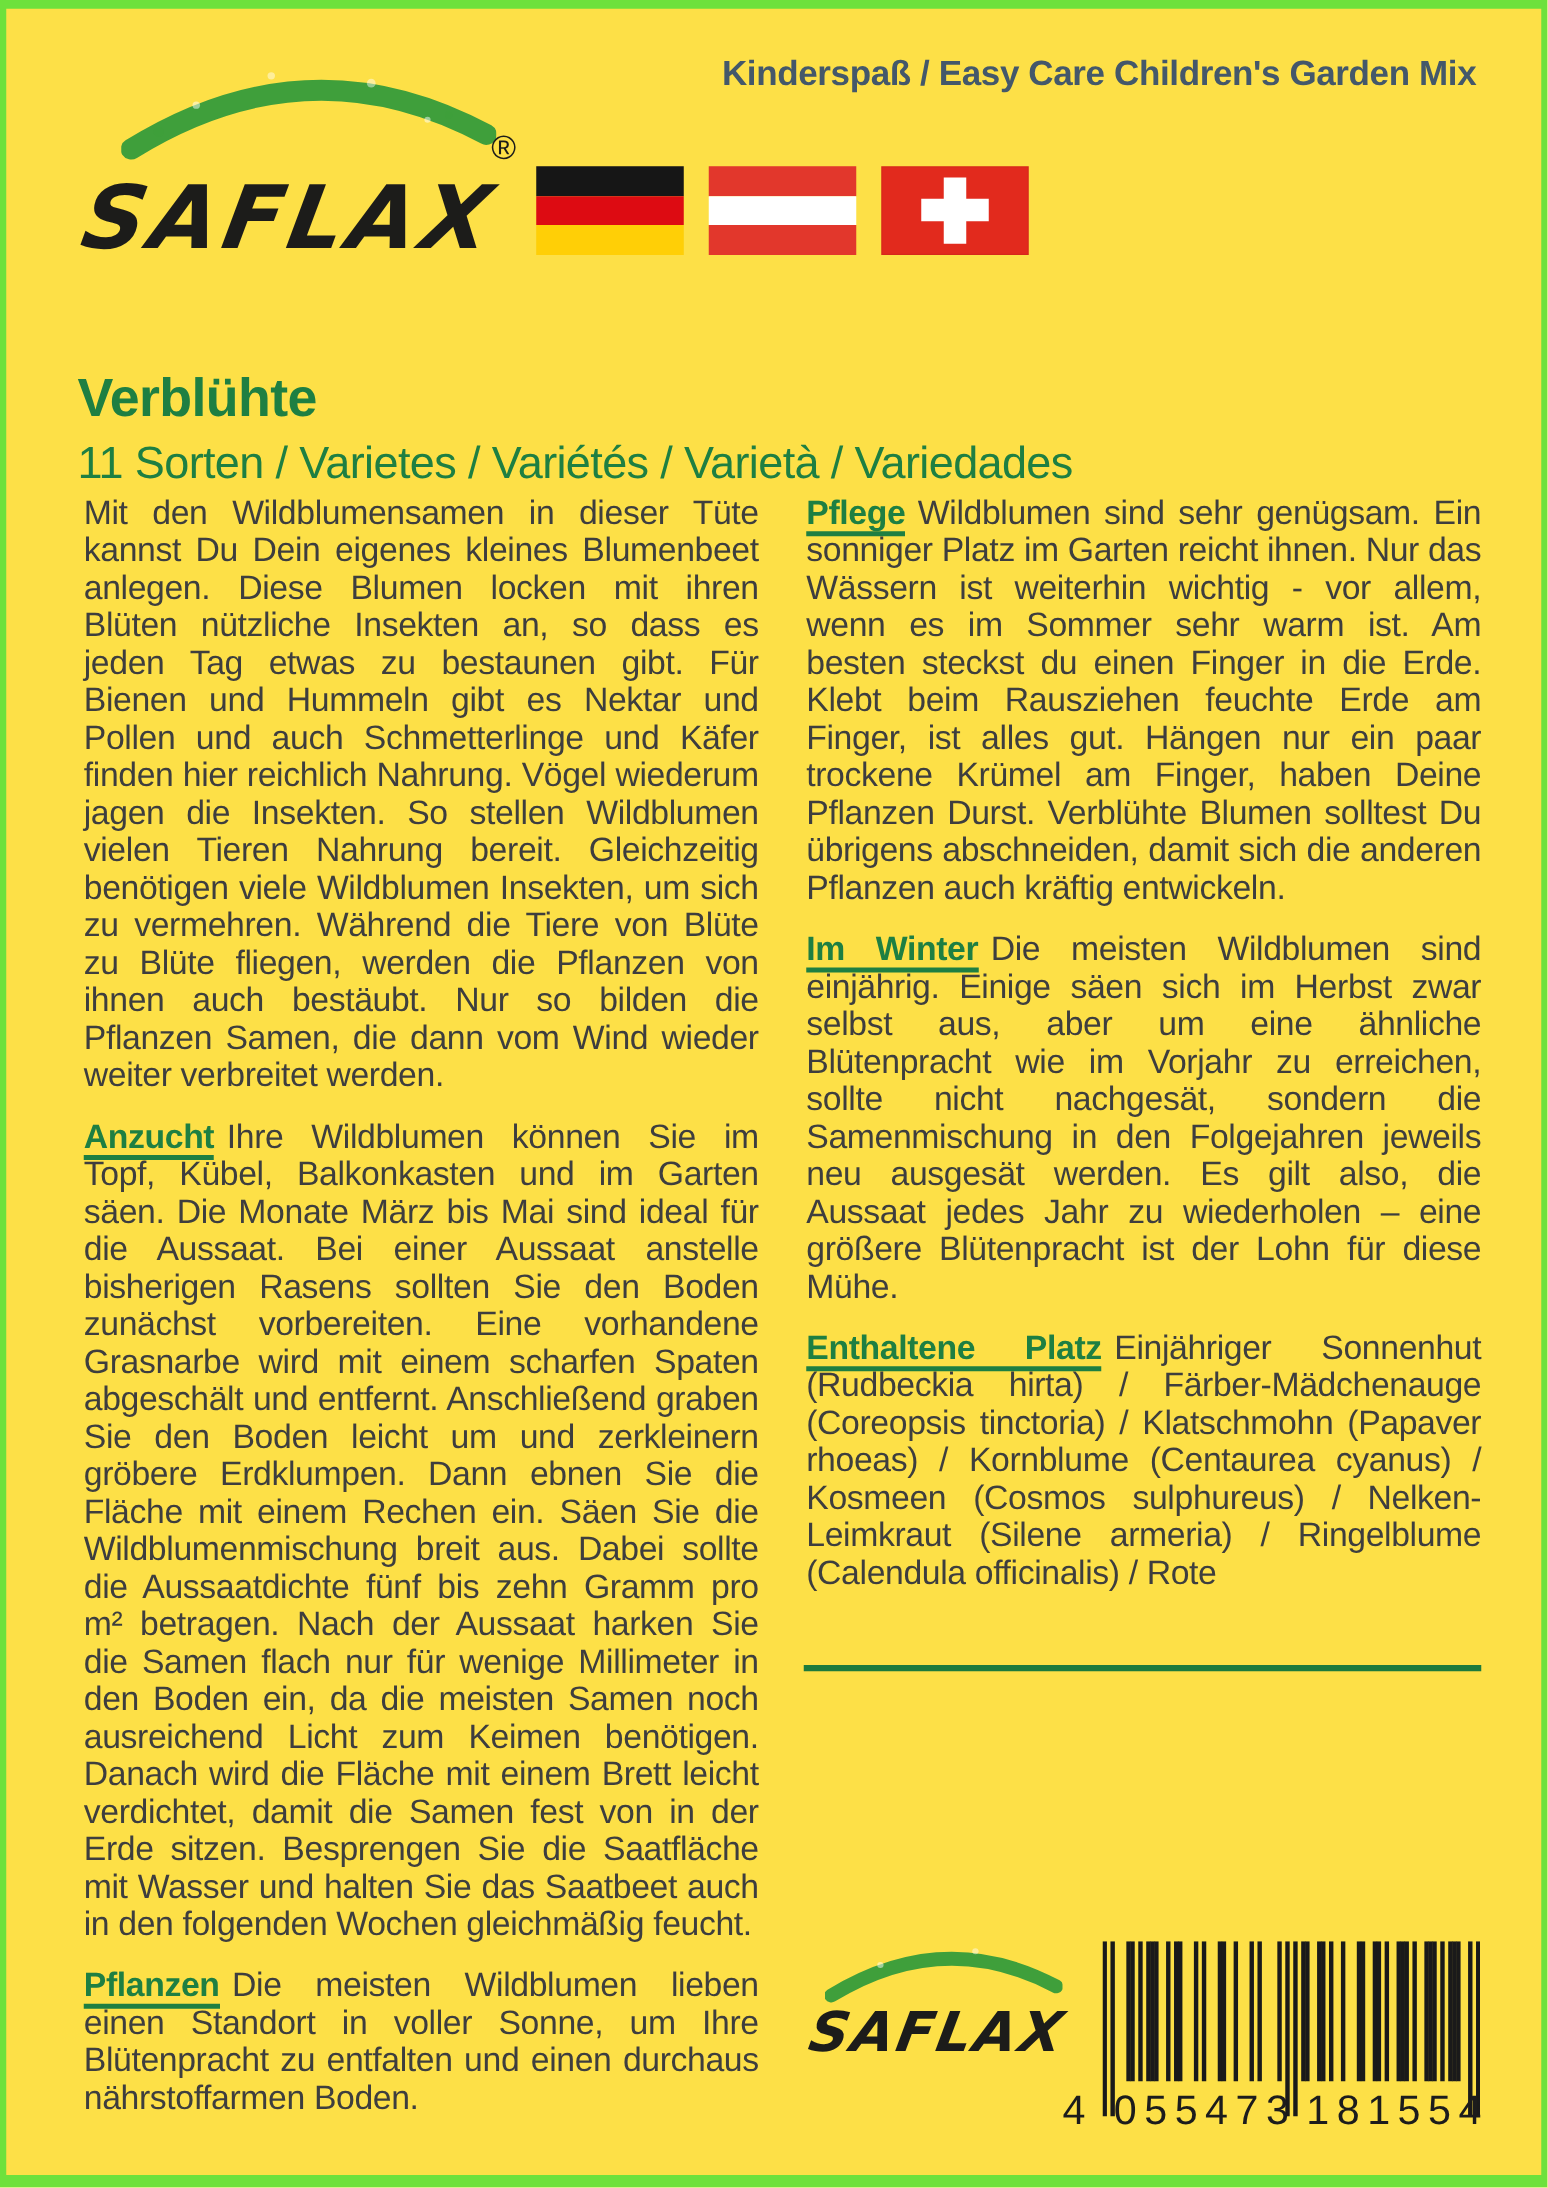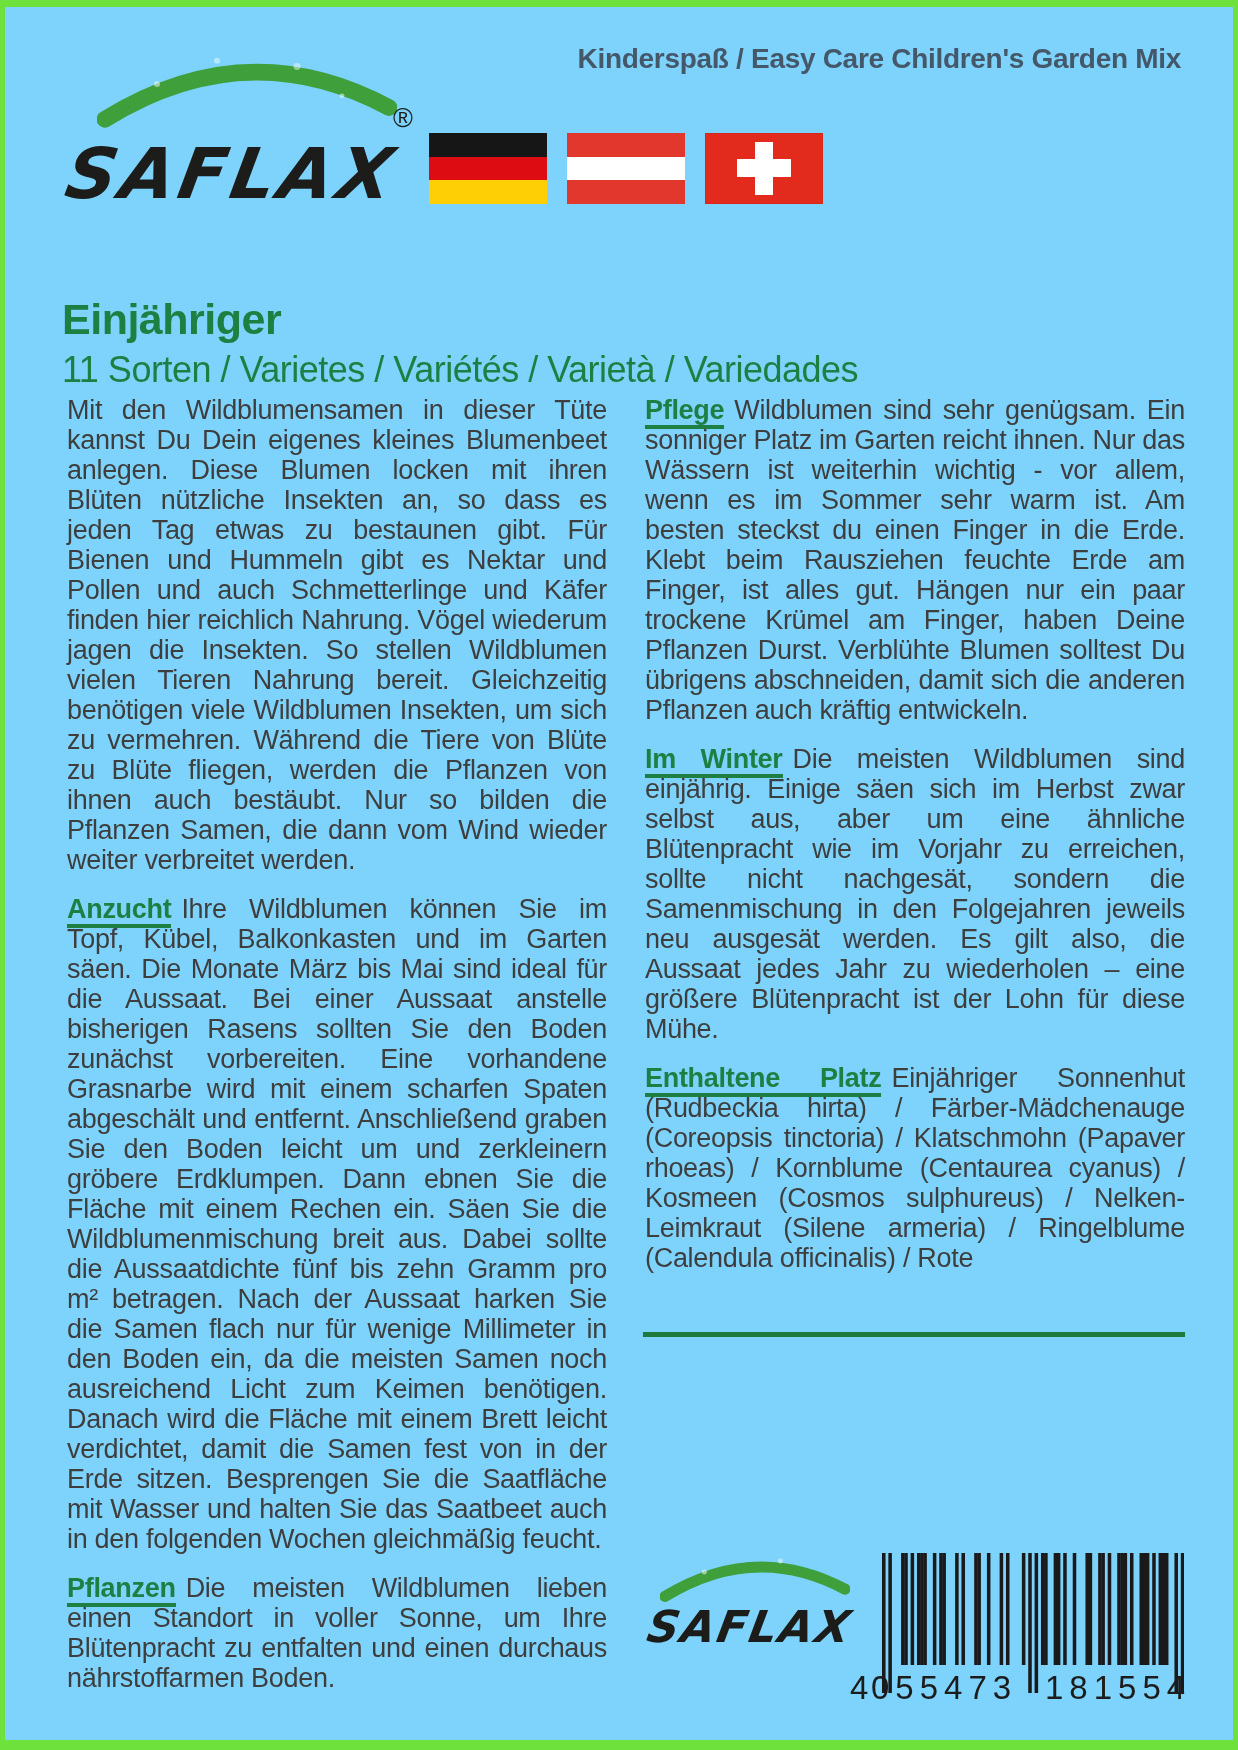--- a/index.html
+++ b/index.html
@@ -1,20 +1,20 @@
 <!DOCTYPE html>
 <html><head>
 <meta charset="utf-8">
 <style>
   html,body{margin:0;padding:0;background:#ffffff;}
   .page{
     position:relative;
     width:1238px;height:1750px;
     box-sizing:border-box;
-    background:#7dd3fc;
+    background:#fde047;
     border:5px solid #6ee13c;
     border-top-width:7px;
     border-bottom-width:10px;
     overflow:hidden;
     font-family:"Liberation Sans", sans-serif;
   }
   .hdr-right{
     position:absolute;top:36px;right:52px;
     font-size:28px;letter-spacing:-0.3px;
     color:#44586a;font-weight:600;
@@ -74,21 +74,21 @@
     position:absolute;left:643px;top:1594px;
     font-family:"DejaVu Sans", sans-serif;
     font-weight:700;font-style:italic;
     font-size:44px;letter-spacing:2px;
     transform:skewX(-10deg);
     color:#1c1c1a;
   }
   .barcode-svg{position:absolute;left:877px;top:1546px;}
   .bc-digit{position:absolute;top:1662px;font-size:33px;color:#1c1c1c;font-family:"Liberation Sans",sans-serif;}
   .bc-first{left:845px;}
-  .bc-left{left:866px;width:132px;letter-spacing:6px;}
+  .bc-left{left:886px;width:132px;letter-spacing:6px;}
   .bc-right{left:1040px;width:132px;letter-spacing:6px;text-align:left;}
 </style>
 </head>
 <body>
 
 <div class="page">
 
   <div class="hdr-right">Kinderspaß / Easy Care Children's Garden Mix</div>
 
   <svg class="logo-arc" viewBox="0 0 300 90" preserveAspectRatio="none">
@@ -113,21 +113,21 @@
       <div class="at-red"></div>
         <div class="at-white"></div>
         <div class="at-red"></div>
     </div>
     <div class="flag flag-ch">
       <div class="ch-v"></div>
         <div class="ch-h"></div>
     </div>
   </div>
 
-  <div class="page-title">Einjähriger</div>
+  <div class="page-title">Verblühte</div>
   <div class="page-subtitle">11 Sorten / Varietes / Variétés / Varietà / Variedades</div>
 
   <div class="col col-left">
     <p class="body-par">Mit den Wildblumensamen in dieser Tüte kannst Du Dein eigenes kleines Blumenbeet anlegen. Diese Blumen locken mit ihren Blüten nützliche Insekten an, so dass es jeden Tag etwas zu bestaunen gibt. Für Bienen und Hummeln gibt es Nektar und Pollen und auch Schmetterlinge und Käfer finden hier reichlich Nahrung. Vögel wiederum jagen die Insekten. So stellen Wildblumen vielen Tieren Nahrung bereit. Gleichzeitig benötigen viele Wildblumen Insekten, um sich zu vermehren. Während die Tiere von Blüte zu Blüte fliegen, werden die Pflanzen von ihnen auch bestäubt. Nur so bilden die Pflanzen Samen, die dann vom Wind wieder weiter verbreitet werden.</p>
     <p class="body-par"><span class="shead">Anzucht</span><span>Ihre Wildblumen können Sie im Topf, Kübel, Balkonkasten und im Garten säen. Die Monate März bis Mai sind ideal für die Aussaat. Bei einer Aussaat anstelle bisherigen Rasens sollten Sie den Boden zunächst vorbereiten. Eine vorhandene Grasnarbe wird mit einem scharfen Spaten abgeschält und entfernt. Anschließend graben Sie den Boden leicht um und zerkleinern gröbere Erdklumpen. Dann ebnen Sie die Fläche mit einem Rechen ein. Säen Sie die Wildblumenmischung breit aus. Dabei sollte die Aussaatdichte fünf bis zehn Gramm pro m² betragen. Nach der Aussaat harken Sie die Samen flach nur für wenige Millimeter in den Boden ein, da die meisten Samen noch ausreichend Licht zum Keimen benötigen. Danach wird die Fläche mit einem Brett leicht verdichtet, damit die Samen fest von in der Erde sitzen. Besprengen Sie die Saatfläche mit Wasser und halten Sie das Saatbeet auch in den folgenden Wochen gleichmäßig feucht.</span></p>
     <p class="body-par"><span class="shead">Pflanzen</span><span>Die meisten Wildblumen lieben einen Standort in voller Sonne, um Ihre Blütenpracht zu entfalten und einen durchaus nährstoffarmen Boden.</span></p>
   </div>
 
   <div class="col col-right">
     <p class="body-par"><span class="shead">Pflege</span><span>Wildblumen sind sehr genügsam. Ein sonniger Platz im Garten reicht ihnen. Nur das Wässern ist weiterhin wichtig - vor allem, wenn es im Sommer sehr warm ist. Am besten steckst du einen Finger in die Erde. Klebt beim Rausziehen feuchte Erde am Finger, ist alles gut. Hängen nur ein paar trockene Krümel am Finger, haben Deine Pflanzen Durst. Verblühte Blumen solltest Du übrigens abschneiden, damit sich die anderen Pflanzen auch kräftig entwickeln.</span></p>

